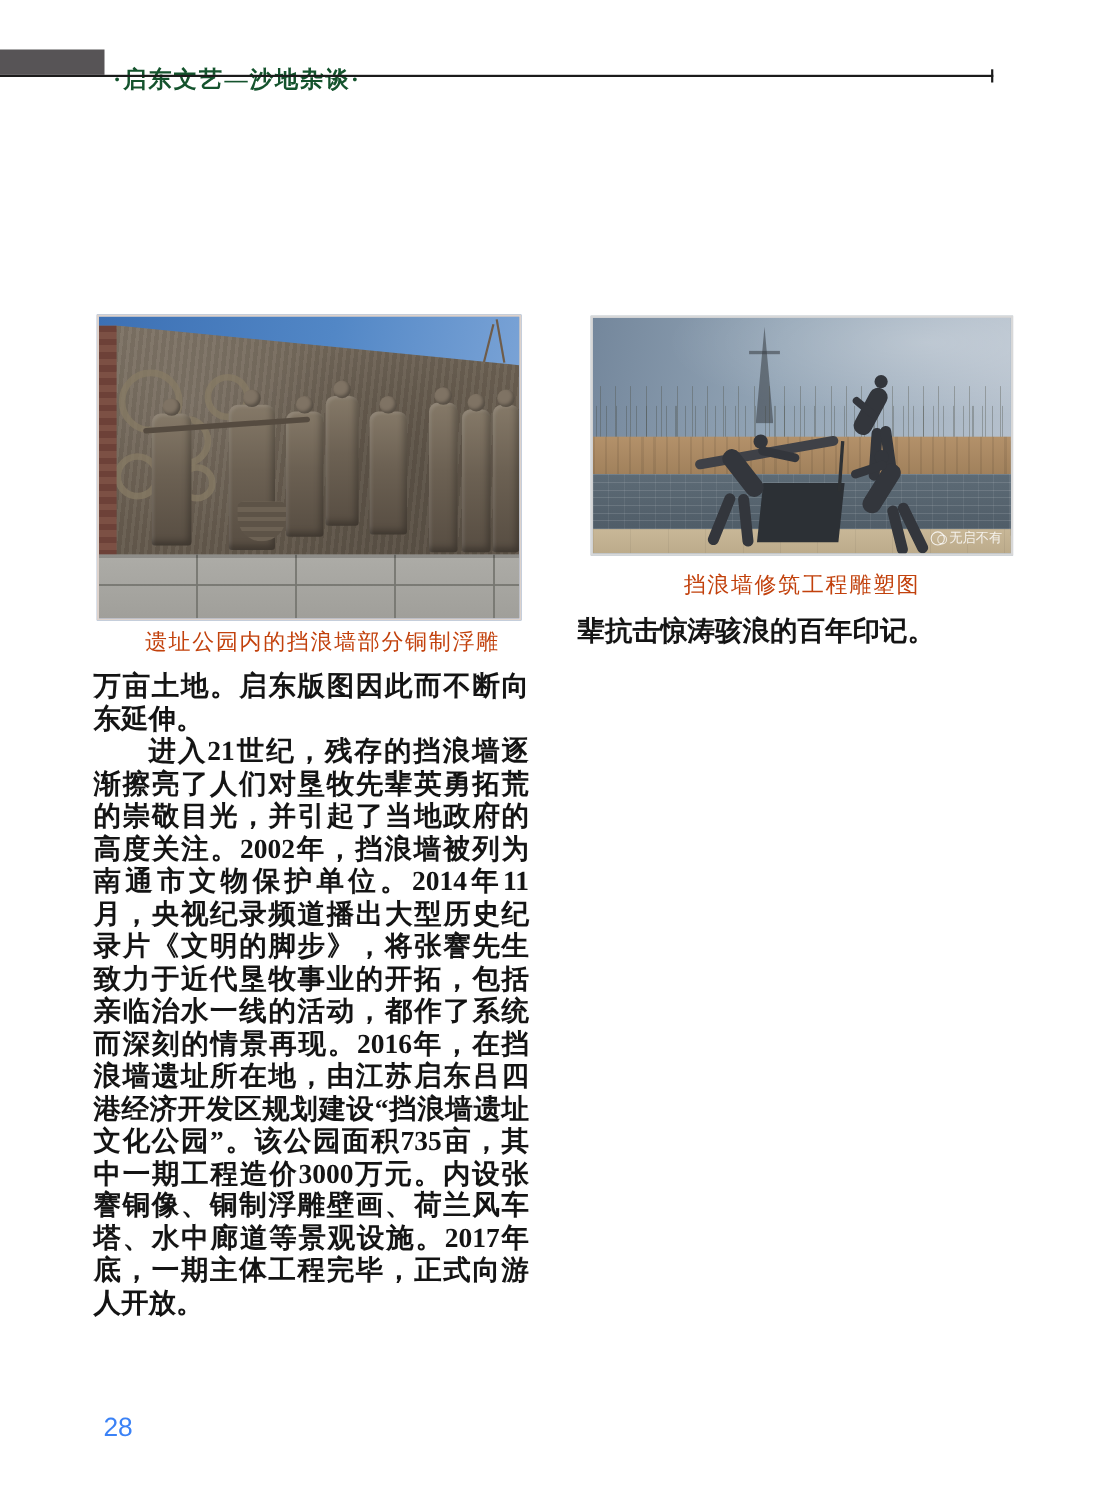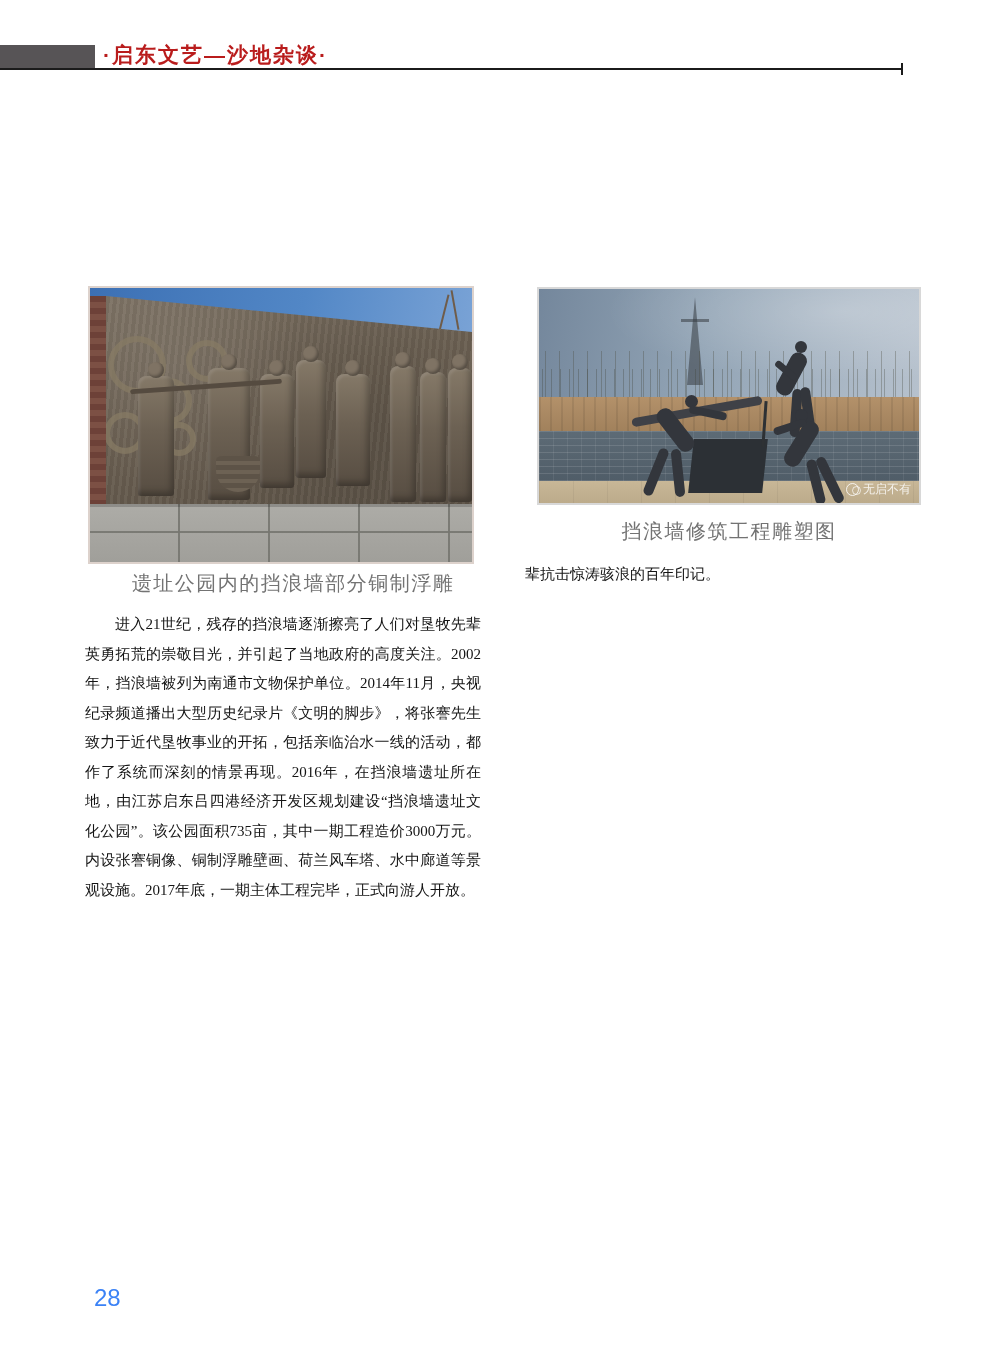--- a/index.html
+++ b/index.html
@@ -7,39 +7,39 @@
     width:1000px; height:1357px; position:relative;
     background:#ffffff;
     font-family:"Liberation Serif", serif;
     color:#111;
   }
   .abs { position:absolute; }
 
   
   .header-block { left:0; top:45px; width:95px; height:23px; background:#575456; }
   .header-title {
-    left:103px; top:41px; font-size:21px; font-weight:bold;
-    letter-spacing:2px; color:#b91c1c; font-family:Liberation Sans, sans-serif;
+    left:103px; top:58px; font-size:21px; font-weight:bold;
+    letter-spacing:2px; color:#14532d; font-family:Liberation Serif, serif;
     white-space:nowrap;
   }
   .header-rule { left:0; top:68px; width:903px; height:2px; background:#1b1b1b; }
   .header-rule-tick { left:901px; top:63px; width:2px; height:12px; background:#1b1b1b; }
 
   
   .photo { overflow:hidden; box-sizing:border-box;text-align:right; }
   .photo-left {
     left:88px; top:286px; width:386px; height:278px;
     border:2px solid #ddd2cc; background:#4a7dbd;
   }
   .photo-right {
     left:537px; top:287px; width:384px; height:218px;
     border:2px solid #d8d8d8; background:#93a5b6;
   }
   .caption {
-    text-align:center; font-size:20px; letter-spacing:1.5px; color:#737373;
+    text-align:center; font-size:20px; letter-spacing:1.5px; color:#c2410c;
     font-family:"Liberation Serif", serif;
   }
   .caption-left { left:100px; top:570px; width:386px;font-family:Liberation Serif, serif; }
   .caption-right { left:537px; top:518px; width:384px; }
 
   
   .pl-sky { position:absolute; left:0; top:0; width:100%; height:70px;
     background:linear-gradient(100deg,#3c70b4 0%,#5287c6 55%,#7aa3d6 100%); }
   .pl-branch { position:absolute; background:#6f5c49; }
   .pl-wall { position:absolute; left:0; top:0; width:100%; height:222px;
@@ -102,22 +102,22 @@
     color:rgba(255,255,255,.82); font-size:12px; font-family:"Liberation Sans", sans-serif; }
   .wm-icon { width:13px; height:13px; border-radius:50%; border:1.5px solid rgba(255,255,255,.82);
     box-sizing:border-box; position:relative; }
   .wm-icon::after { content:""; position:absolute; left:5px; top:2px; width:7px; height:7px;
     border-radius:50%; border:1.5px solid rgba(255,255,255,.7); }
 
   
   .col { width:396px; }
   .col-left { left:85px; top:610px; }
   .col-right { left:525px; top:560px; }
-  .col p { margin:0; font-size:15px; line-height:29.5px; text-align:justify;
-    text-justify:inter-ideograph; color:#141414; }
+  .col p { margin:0; font-size:25px; line-height:29.5px; text-align:justify;
+    text-justify:inter-ideograph; color:#141414;font-weight:bold; }
   .col p.indent { text-indent:2em; }
 
   .page-number { left:94px; top:1284px; font-family:"Liberation Sans", sans-serif;
     font-size:24px; color:#3b82f6; }
 </style>
 </head>
 <body>
 
 <div class="abs header-block"></div>
 <div class="abs header-title">·启东文艺—沙地杂谈·</div>
@@ -191,20 +191,21 @@
   </div>
 
   <div class="pr-watermark">
     <span class="wm-icon"></span>
     <span>无启不有</span>
   </div>
 </div>
 <div class="abs caption caption-right">挡浪墙修筑工程雕塑图</div>
 
 <div class="abs col col-left">
+  <p>万亩土地。启东版图因此而不断向东延伸。</p>
   <p class="indent">进入21世纪，残存的挡浪墙逐渐擦亮了人们对垦牧先辈英勇拓荒的崇敬目光，并引起了当地政府的高度关注。2002年，挡浪墙被列为南通市文物保护单位。2014年11月，央视纪录频道播出大型历史纪录片《文明的脚步》，将张謇先生致力于近代垦牧事业的开拓，包括亲临治水一线的活动，都作了系统而深刻的情景再现。2016年，在挡浪墙遗址所在地，由江苏启东吕四港经济开发区规划建设“挡浪墙遗址文化公园”。该公园面积735亩，其中一期工程造价3000万元。内设张謇铜像、铜制浮雕壁画、荷兰风车塔、水中廊道等景观设施。2017年底，一期主体工程完毕，正式向游人开放。</p>
 </div>
 
 <div class="abs col col-right">
   <p>辈抗击惊涛骇浪的百年印记。</p>
 </div>
 
 <div class="abs page-number">28</div>
 
 </body></html>

